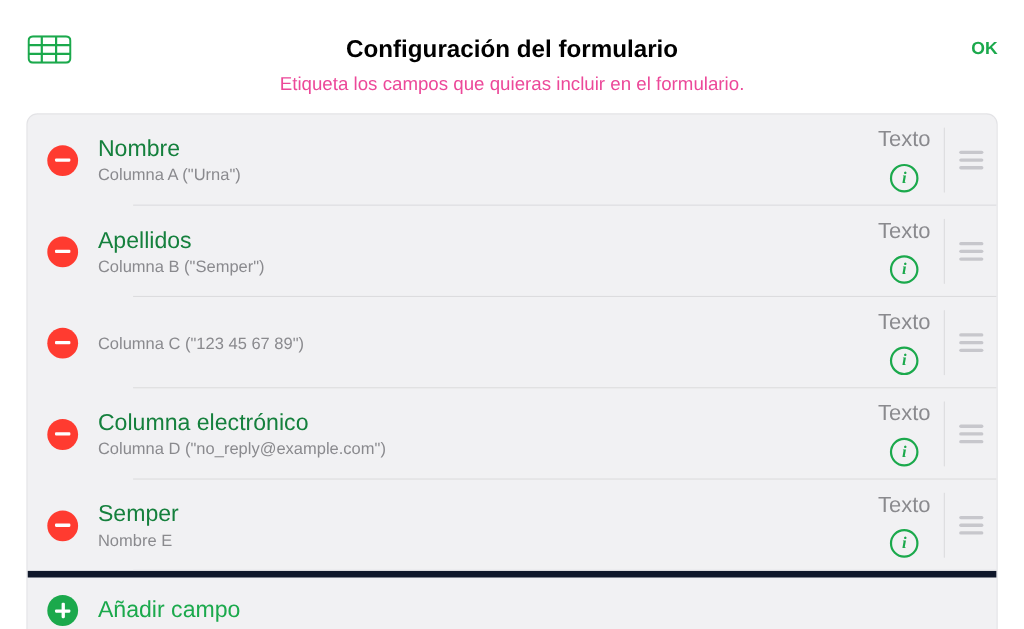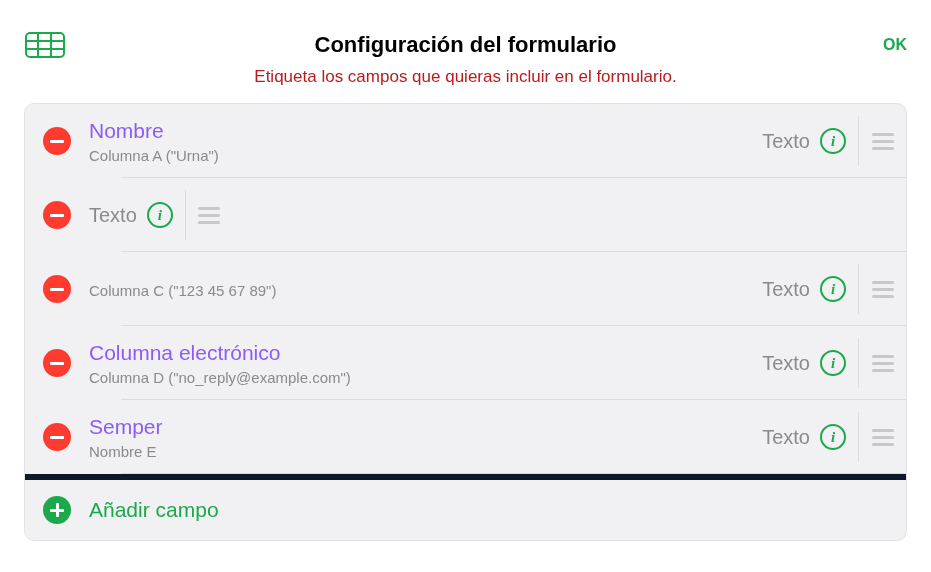--- a/index.html
+++ b/index.html
@@ -37,21 +37,21 @@
       font-weight: 600;
       color: #1ba94c;
       background: none;
       border: none;
       cursor: pointer;
       width: 42px;
       text-align: right;
     }
     .subtitle {
       text-align: center;
-      color: #b91c1c;
+      color: #ec4899;
       font-size: 17px;
       padding-bottom: 16px;
     }
     .panel {
       margin: 0 24px;
       background: #f1f1f3;
       border: 1px solid #e3e3e6;
       border-radius: 10px;
       overflow: hidden;
     }
@@ -89,33 +89,34 @@
       height: 3px;
       background: #fff;
       border-radius: 1px;
     }
     .field-text {
       flex: 1;
       min-width: 0;
     }
     .field-name {
       font-size: 21px;
-      color: #8b5cf6;
+      color: #15803d;
       line-height: 1.25;
     }
     .field-col {
       font-size: 15px;
       color: #8a8a8e;
       margin-top: 2px;
     }
     .type-group {
       display: flex;
       align-items: center;
       gap: 10px;
       padding-right: 12px;
+      flex-direction: column;
     }
     .type-label {
       font-size: 20px;
       color: #8a8a8e;
     }
     .info-btn {
       width: 26px;
       height: 26px;
       border: 2px solid #1ba94c;
       border-radius: 50%;
@@ -221,20 +222,24 @@
           <span></span>
           <span></span>
         </div>
     </div>
   </div>
 
   <div class="field-row">
     <div class="remove-btn">
         <div class="bar"></div>
       </div>
+    <div class="field-text">
+      <div class="field-name">Apellidos</div>
+      <div class="field-col">Columna B ("Semper")</div>
+    </div>
     <div class="type-group">
       <div class="type-label">Texto</div>
       <div class="info-btn">i</div>
     </div>
     <div class="drag-cell">
       <div class="drag-lines">
           <span></span>
           <span></span>
           <span></span>
         </div>

